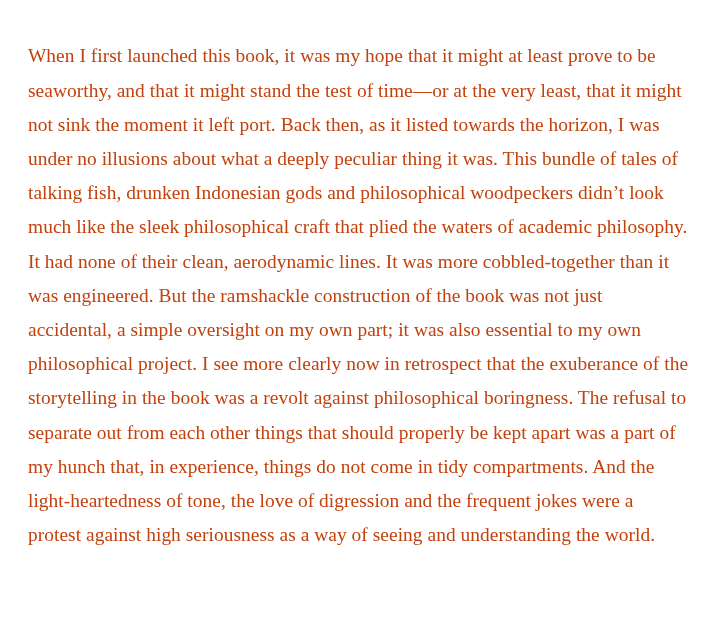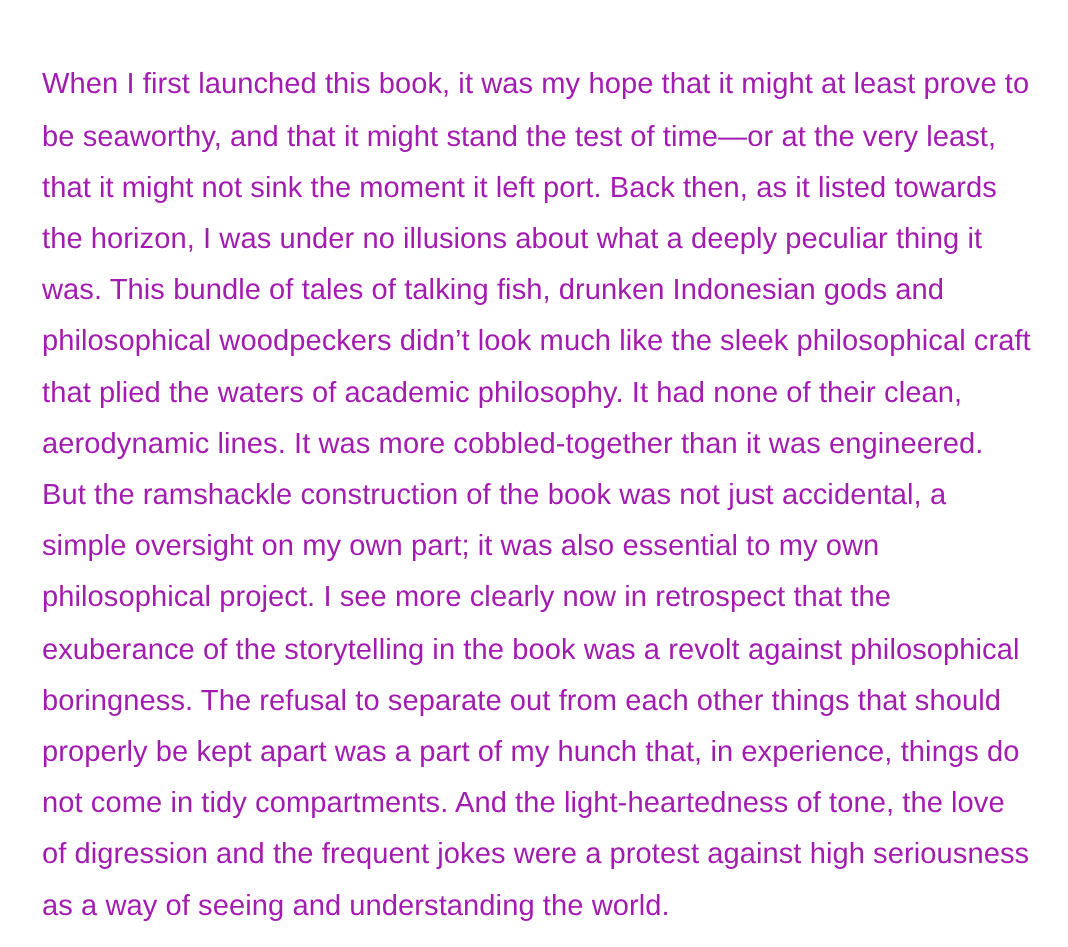--- a/index.html
+++ b/index.html
@@ -14,22 +14,22 @@
     font-family: "Liberation Sans", sans-serif;
   }
   .page {
     box-sizing: border-box;
     width: 712px;
     height: 631px;
     padding: 20px 22px 0 28px;
     background: #ffffff;
   }
   .body-text {
-    color: #a21caf;
-    font-family: Liberation Sans, sans-serif;
+    color: #c2410c;
+    font-family: Liberation Serif, serif;
     font-size: 19.4px;
     line-height: 34.2px;
     letter-spacing: 0.05px;
     text-align: left;
     white-space: pre-wrap;
     font-weight: 400;
   }
 </style>
 </head>
 <body>

